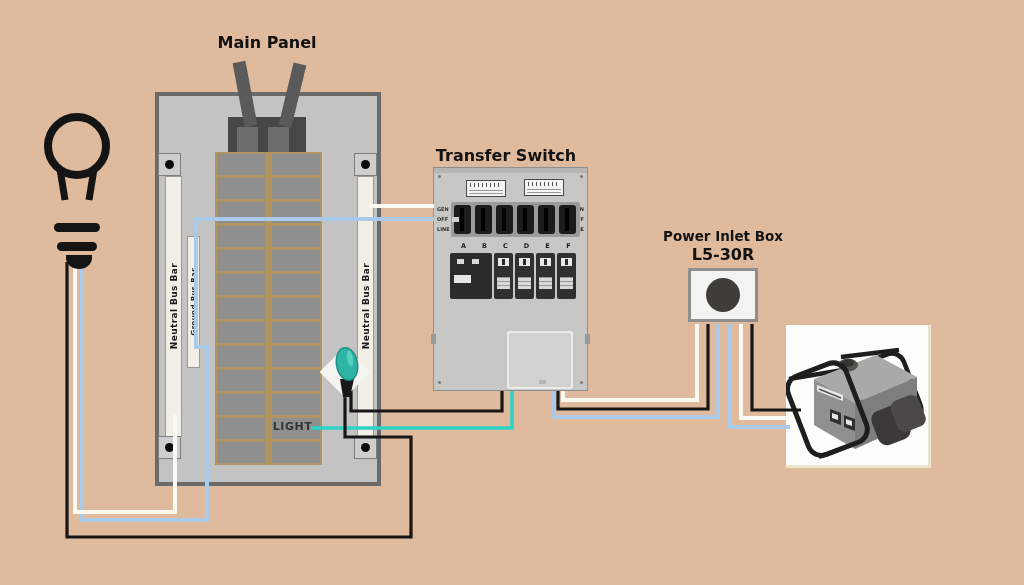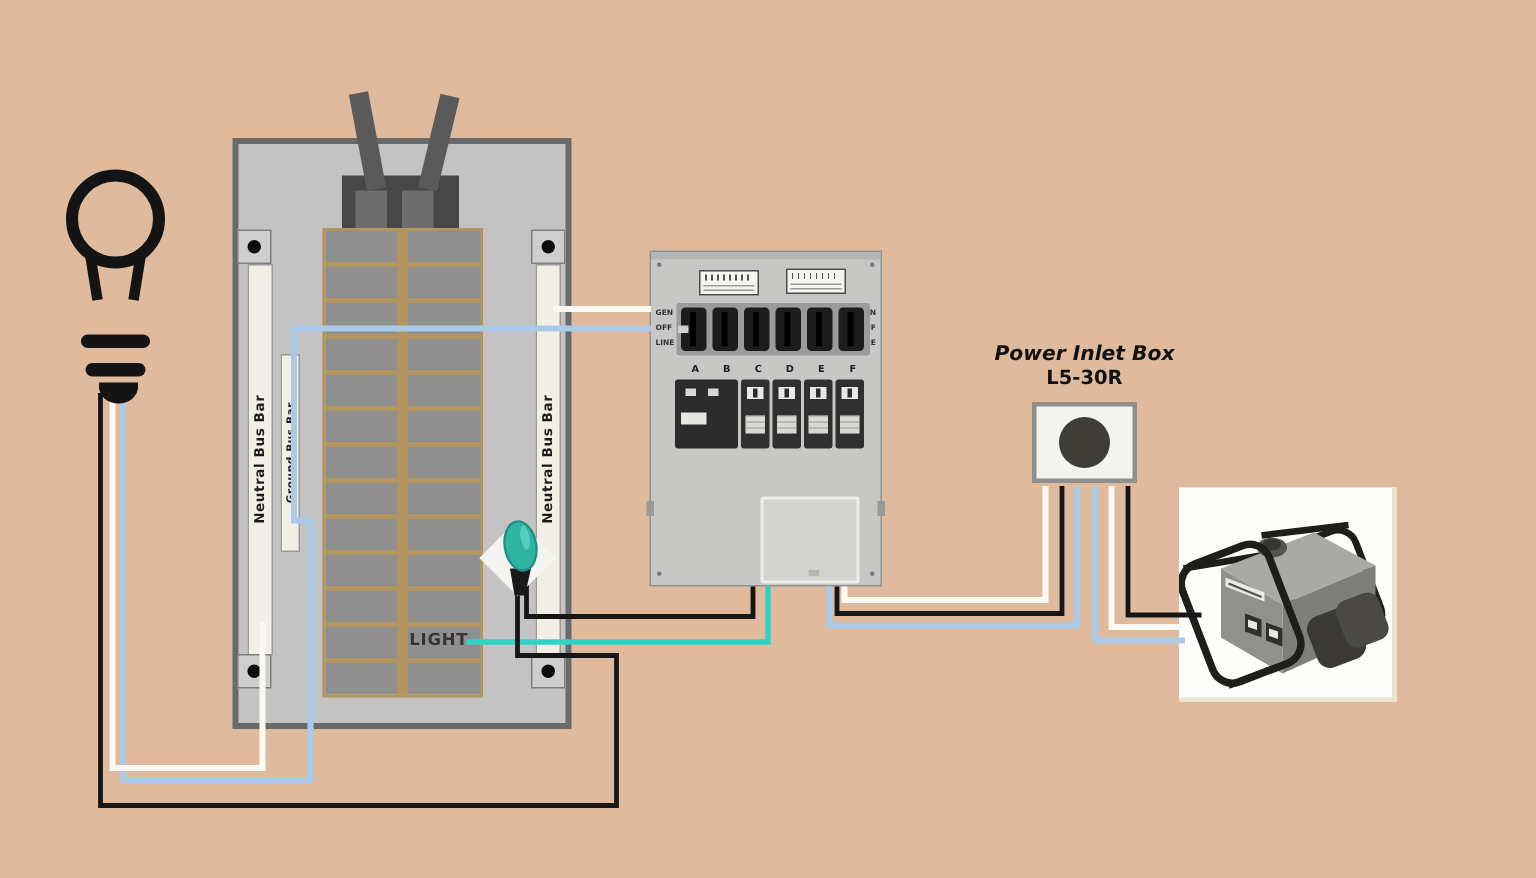--- a/index.html
+++ b/index.html
@@ -1,22 +1,22 @@
 <!DOCTYPE html>
 <html><head>
 <meta charset="utf-8">
 <style>
   html,body{margin:0;padding:0;background:#dfba9c;}
   #stage{position:relative;width:1024px;height:585px;background:#dfba9c;overflow:hidden;
          font-family:"DejaVu Sans","Liberation Sans",sans-serif;}
   .lbl{position:absolute;font-weight:bold;color:#121212;text-align:center;white-space:nowrap;}
   #lbl-main-panel{left:197px;top:33px;width:140px;font-size:16px;}
   #lbl-ts{left:426px;top:146px;width:160px;font-size:16px;}
-  #lbl-inlet1{left:653px;top:228px;width:140px;font-size:13.5px;font-style:italic;}
-  #lbl-inlet2{left:653px;top:245px;width:140px;font-size:13px;}
+  #lbl-inlet1{left:653px;top:228px;width:140px;font-size:13.5px;}
+  #lbl-inlet2{left:653px;top:245px;width:140px;font-size:16px;}
   #lbl-gen{left:788px;top:301px;width:130px;font-size:16px;}
 
   
   #panel{position:absolute;left:155px;top:92px;width:226px;height:394px;box-sizing:border-box;
          background:#c3c3c3;border:4px solid #6a6a6a;}
   #cable-block{position:absolute;left:228px;top:117px;width:78px;height:36px;background:#474747;}
   .cable-stub{position:absolute;width:21px;height:26px;background:#6d6d6d;top:127px;}
   #stub1{left:237px;} #stub2{left:268px;}
   #breaker-grid{position:absolute;left:215px;top:152px;width:107px;height:313px;box-sizing:border-box;
          border:2px solid #b2945f;
@@ -92,20 +92,22 @@
   .w-black{stroke-width:3.2px;}
   .w-white{stroke-width:4px;}
   .w-blue{stroke-width:4px;}
   .w-teal{stroke-width:3.6px;}
 </style>
 </head>
 <body>
 
 <div id="stage">
 
+  <div class="lbl" id="lbl-main-panel">Main Panel</div>
+  <div class="lbl" id="lbl-ts">Transfer Switch</div>
   <div class="lbl" id="lbl-inlet1">Power Inlet Box</div>
   <div class="lbl" id="lbl-inlet2">L5-30R</div>
 
   <div id="panel"></div>
   <div id="cable-block"></div>
   <div class="cable-stub" id="stub1"></div>
   <div class="cable-stub" id="stub2"></div>
   <div id="breaker-grid"></div>
 
   <div class="busbar" id="bus-left">

